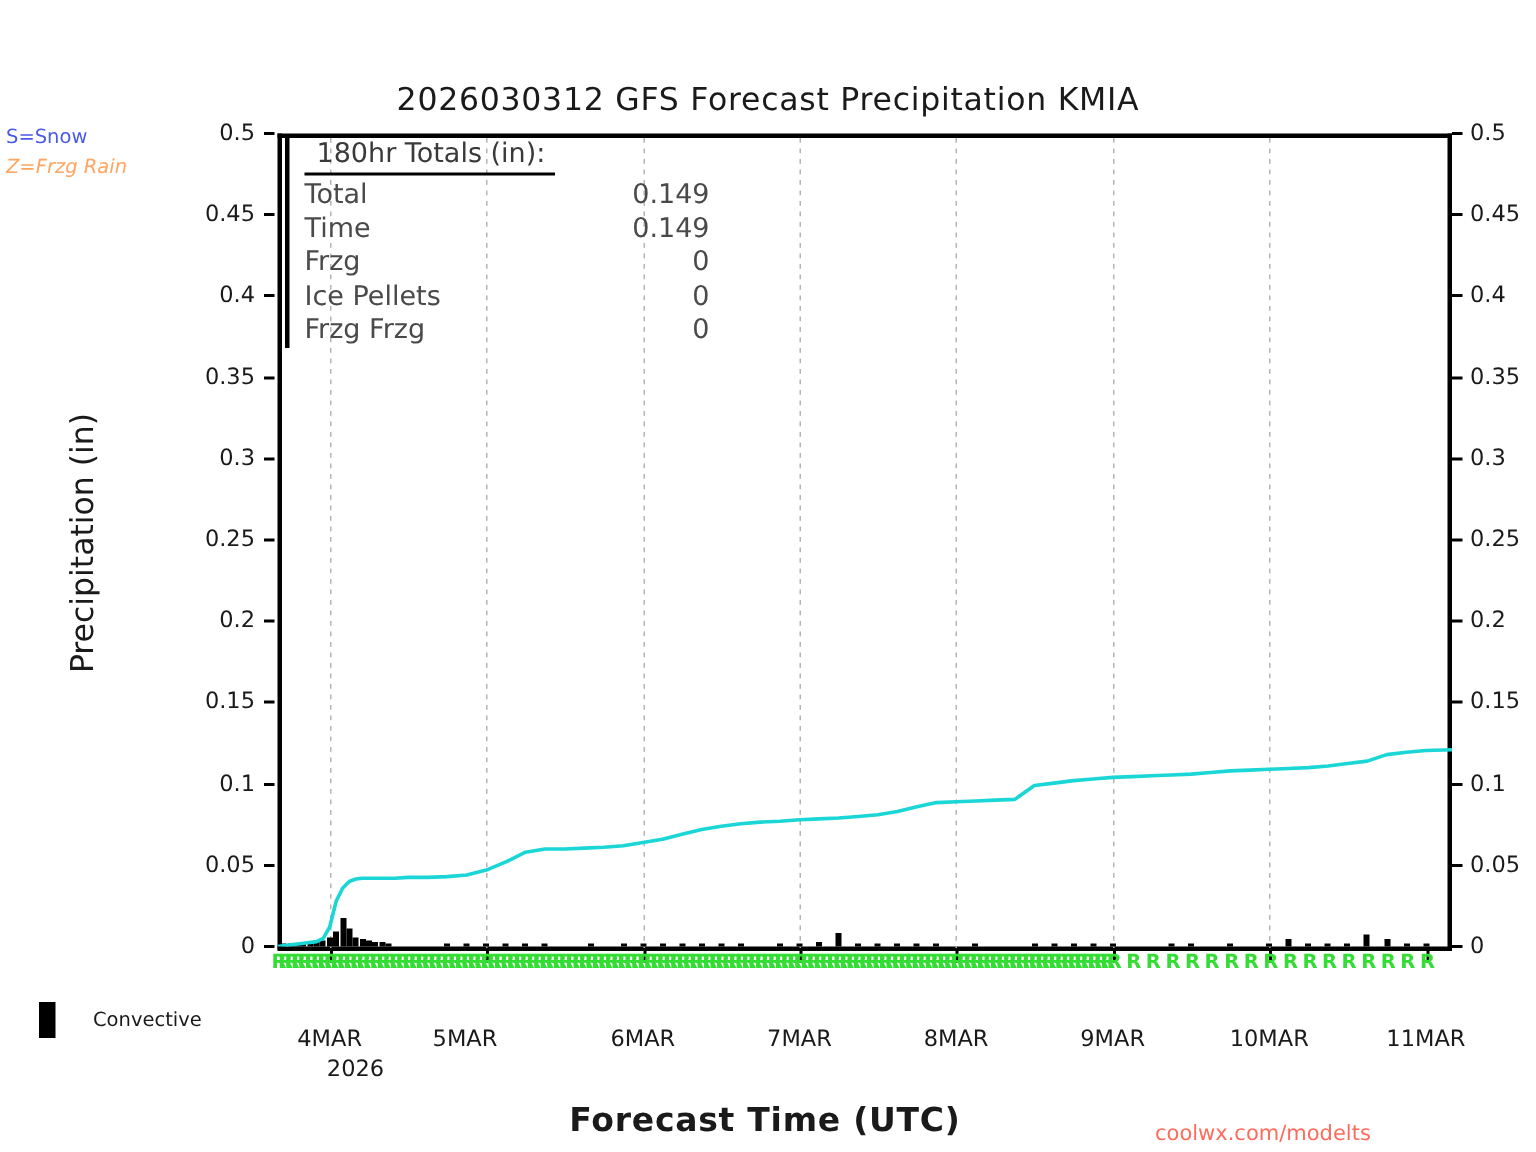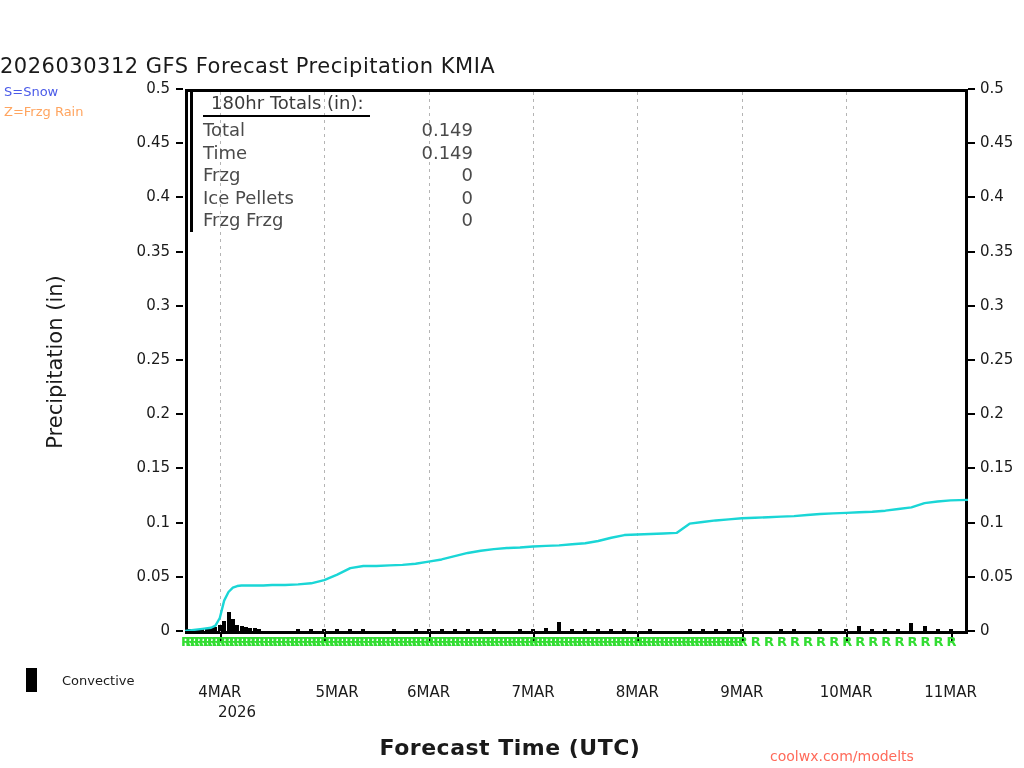--- a/index.html
+++ b/index.html
@@ -2,21 +2,21 @@
 <html><head>
 <meta charset="utf-8">
 <style>
   html,body{margin:0;padding:0;background:#fff;}
   body{width:1024px;height:768px;position:relative;overflow:hidden;
        font-family:"DejaVu Sans","Liberation Sans",sans-serif;color:#1a1a1a;}
 
   .abs{position:absolute;}
 
   
-  #chart-title{left:0;top:54px;width:1024px;
+  #chart-title{left:0;top:54px;width:1024px;text-align:center;
       font-size:21px;letter-spacing:.5px;color:#1a1a1a;white-space:nowrap;}
 
   
   #plot-frame{left:185px;top:89px;width:783px;height:544px;
       border-left:3px solid #000;border-right:3px solid #000;
       border-top:3px solid #000;border-bottom:0;box-sizing:border-box;}
   #zero-axis{left:185px;top:631px;width:783px;height:3px;background:#000;}
 
   .gridline{top:92px;width:1px;height:540px;
       background-image:linear-gradient(to bottom,#b4b4b4 50%,rgba(0,0,0,0) 0%);
@@ -129,21 +129,21 @@
     <div class="abs ytick right" style="left: 980px; top: 187.4px;">0.4</div>
     <div class="abs ytickmark" style="left: 968px; top: 196.4px;"></div>
     <div class="abs ytick right" style="left: 980px; top: 133.2px;">0.45</div>
     <div class="abs ytickmark" style="left: 968px; top: 142.2px;"></div>
     <div class="abs ytick right" style="left: 980px; top: 79px;">0.5</div>
     <div class="abs ytickmark" style="left: 968px; top: 88px;"></div>
   </div>
 <div class="abs" id="x-ticks">
     <div class="abs xtick" style="left: 174.8px; top: 683px;">4MAR</div>
     <div class="abs" style="left: 219.8px; top: 634px; width: 2px; height: 8px; background: rgb(0, 0, 0);"></div>
-    <div class="abs xtick" style="left: 292px; top: 683px;">5MAR</div>
+    <div class="abs xtick" style="left: 265px; top: 683px;">5MAR</div>
     <div class="abs" style="left: 324.2px; top: 634px; width: 2px; height: 8px; background: rgb(0, 0, 0);"></div>
     <div class="abs xtick" style="left: 383.6px; top: 683px;">6MAR</div>
     <div class="abs" style="left: 428.6px; top: 634px; width: 2px; height: 8px; background: rgb(0, 0, 0);"></div>
     <div class="abs xtick" style="left: 488px; top: 683px;">7MAR</div>
     <div class="abs" style="left: 533px; top: 634px; width: 2px; height: 8px; background: rgb(0, 0, 0);"></div>
     <div class="abs xtick" style="left: 592.4px; top: 683px;">8MAR</div>
     <div class="abs" style="left: 637.4px; top: 634px; width: 2px; height: 8px; background: rgb(0, 0, 0);"></div>
     <div class="abs xtick" style="left: 696.8px; top: 683px;">9MAR</div>
     <div class="abs" style="left: 741.8px; top: 634px; width: 2px; height: 8px; background: rgb(0, 0, 0);"></div>
     <div class="abs xtick" style="left: 801.2px; top: 683px;">10MAR</div>
@@ -152,21 +152,21 @@
     <div class="abs" style="left: 950.6px; top: 634px; width: 2px; height: 8px; background: rgb(0, 0, 0);"></div>
   </div>
 <div class="abs" id="year-label" style="left:192px;top:703px;width:90px;text-align:center;font-size:15px;">2026</div>
 
 <div class="abs" id="y-axis-title">Precipitation (in)</div>
 <div class="abs" id="x-axis-title">Forecast Time (UTC)</div>
 <div class="abs" id="watermark">coolwx.com/modelts</div>
 
 <div class="abs" id="ptype-legend">
     <div style="color: rgb(74, 90, 232);">S=Snow</div>
-    <div style="color: rgb(255, 165, 96);">Z=Frzg Rain</div>
+    <div style="color: rgb(255, 165, 96); font-style: italic;">Z=Frzg Rain</div>
   </div>
 
 <div class="abs" id="totals-box">
   <div id="totals-title">180hr Totals (in):</div>
   <div id="totals-rows">
       <div class="totals-row">
         <span class="tlabel">Total</span>
         <span class="tval">0.149</span>
       </div>
       <div class="totals-row">

